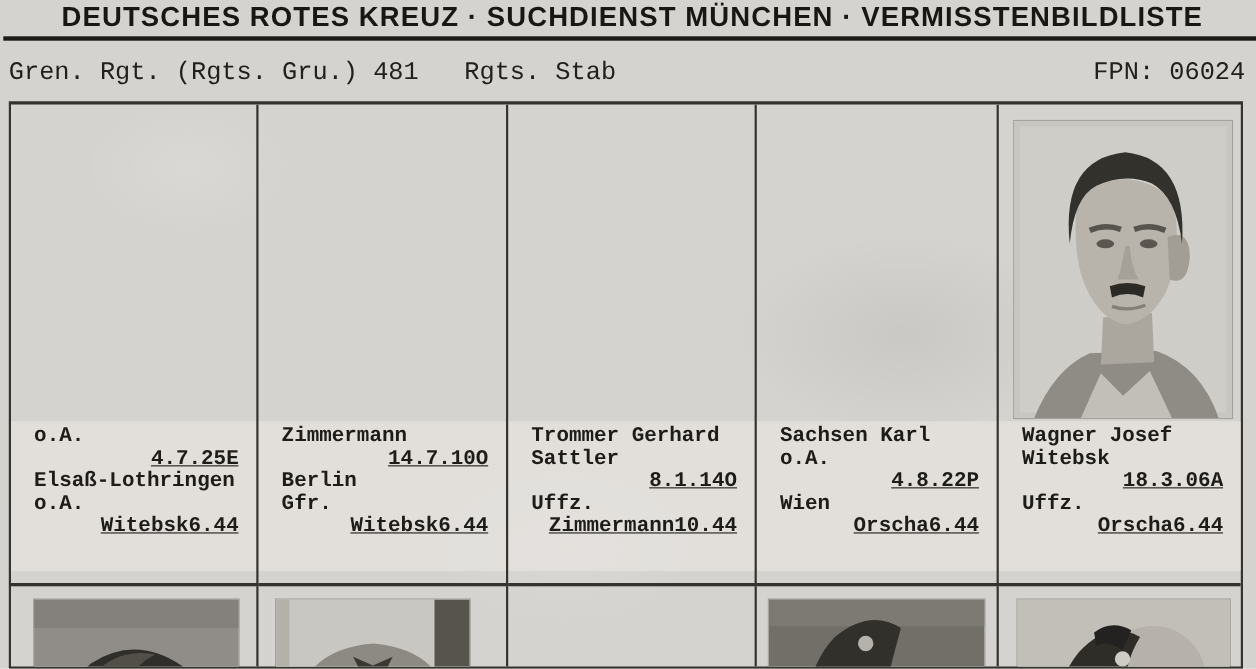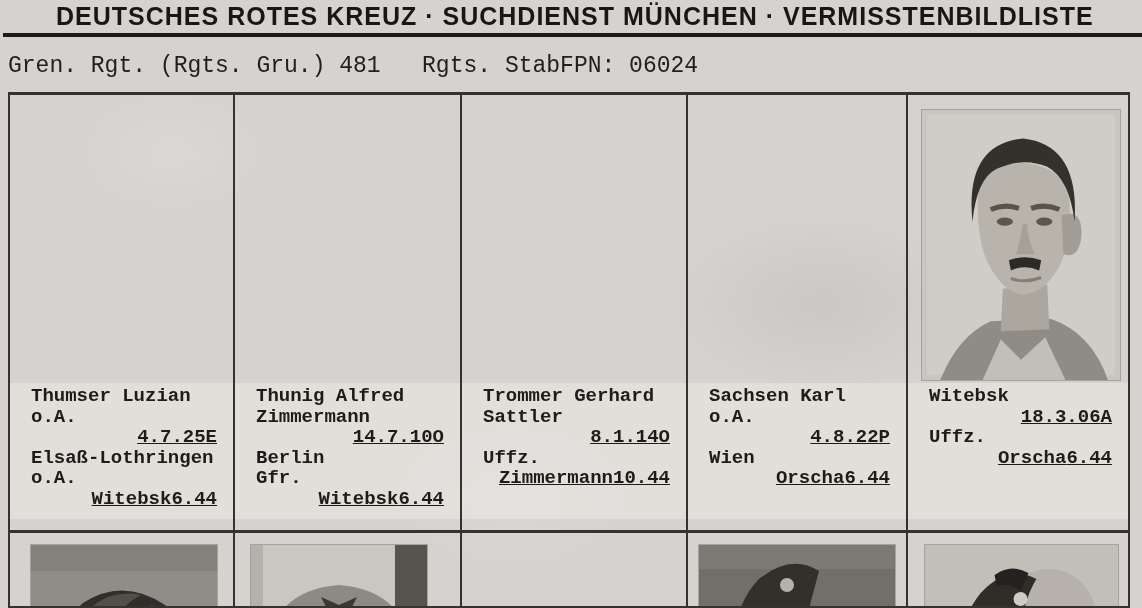--- a/index.html
+++ b/index.html
@@ -16,21 +16,21 @@
       #d5d3cf;
   }
   .page-title {
     position:absolute; left:8px; top:2px; width:1132px;
     font-family:"Liberation Sans", sans-serif; font-weight:bold;
     font-size:25px; letter-spacing:1px; color:#181713; white-space:nowrap; overflow:hidden;margin-left:48px;
   }
   .title-rule { position:absolute; left:3px; top:33px; width:1139px; height:4px; background:#1c1b17; }
   .subheader {
     position:absolute; left:8px; top:53px; width:1124px;
-    display:flex; justify-content:flex-start;
+    display:flex; justify-content:space-between;
     font-size:23px; color:#21201c;
   }
   .unit-line { white-space:pre; }
   .doc-table {
     position:absolute; left:8px; top:92px; width:1122px; height:516px;
     border:2px solid #35332e; border-top-width:3px;
     display:grid; grid-template-columns:225px 227px 226px 220px 1fr;
     grid-template-rows:438px 300px; overflow:hidden; box-sizing:border-box;
   }
   .text-band {
@@ -68,38 +68,36 @@
   <div class="subheader">
     <span class="unit-line">Gren. Rgt. (Rgts. Gru.) 481   Rgts. Stab</span>
     <span class="fpn">FPN: 06024</span>
   </div>
 
   <div class="doc-table">
     <div class="text-band"></div>
 
     <div class="cell row1">
       <div class="entry-text">
-        <div class="line">Thumser Luzian</div>
         <div class="line">o.A.</div>
         <div class="line split">
           <span>4.7.25</span>
           <span>E</span>
         </div>
         <div class="line">Elsaß-Lothringen</div>
         <div class="line">o.A.</div>
         <div class="line split">
           <span>Witebsk</span>
           <span>6.44</span>
         </div>
       </div>
     </div>
 
     <div class="cell row1">
       <div class="entry-text">
-        <div class="line">Thunig Alfred</div>
         <div class="line">Zimmermann</div>
         <div class="line split">
           <span>14.7.10</span>
           <span>O</span>
         </div>
         <div class="line">Berlin</div>
         <div class="line">Gfr.</div>
         <div class="line split">
           <span>Witebsk</span>
           <span>6.44</span>
@@ -153,20 +151,21 @@
           <path d="M108 97 Q122 92 136 98" stroke="#57544d" stroke-width="5" fill="none"></path>
           <ellipse cx="82" cy="110" rx="8" ry="4" fill="#5b5750"></ellipse>
           <ellipse cx="121" cy="110" rx="8" ry="4" fill="#5b5750"></ellipse>
           <path d="M100 112 Q96 134 93 142 L112 142 Q105 130 104 112 Z" fill="#a5a198"></path>
           <path d="M86 148 Q102 142 118 148 L116 158 Q102 152 88 158 Z" fill="#2c2a25"></path>
           <path d="M88 166 Q102 171 118 165" stroke="#837f76" stroke-width="3" fill="none"></path>
           <path d="M60 266 L78 226 L98 246 L122 224 L142 266 Z" fill="#c2bfb8"></path>
         </svg>
       </div>
       <div class="entry-text">
+        <div class="line">Wagner Josef</div>
         <div class="line">Witebsk</div>
         <div class="line split">
           <span>18.3.06</span>
           <span>A</span>
         </div>
         <div class="line">Uffz.</div>
         <div class="line split">
           <span>Orscha</span>
           <span>6.44</span>
         </div>

